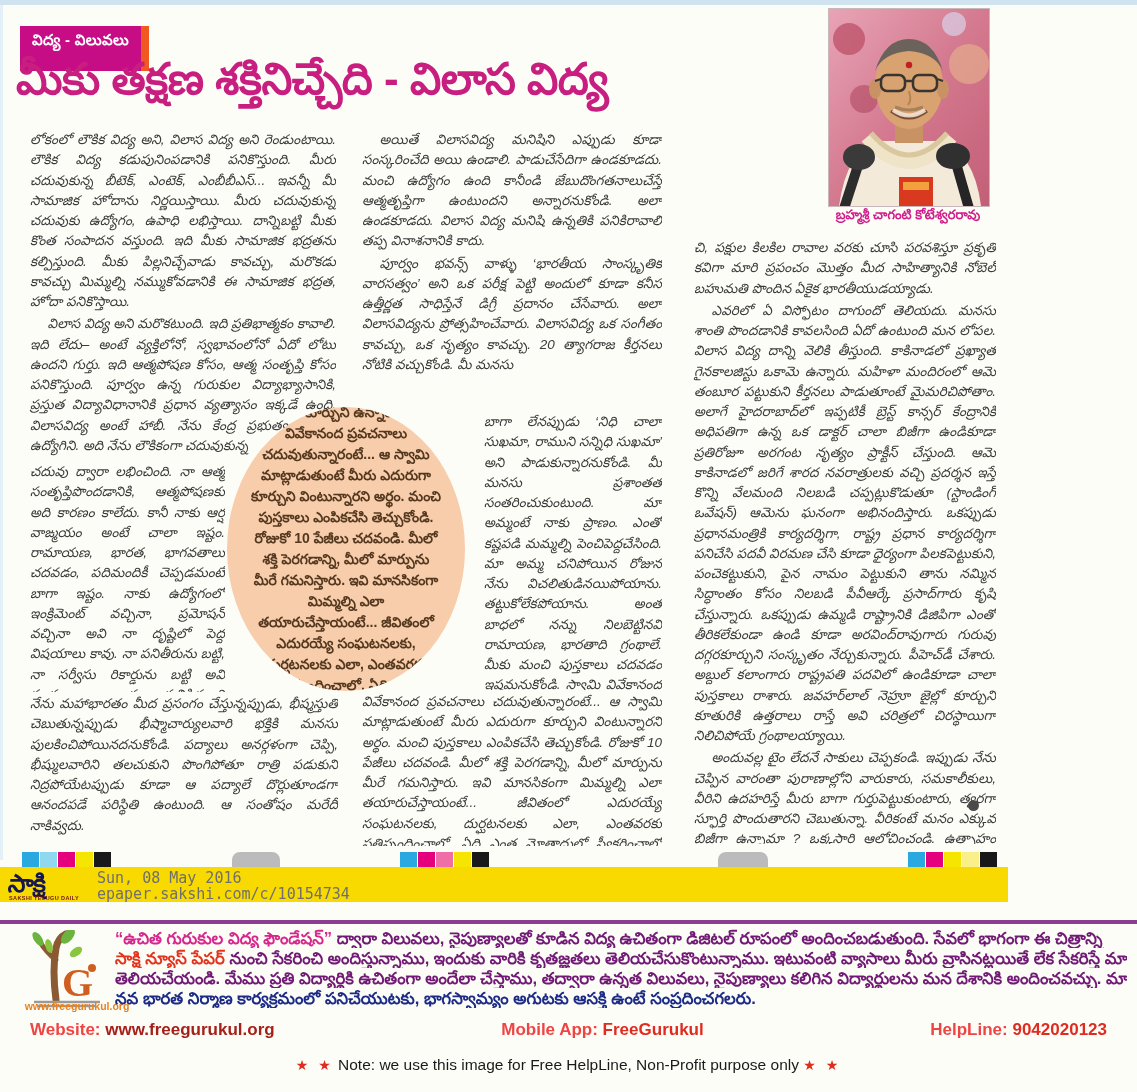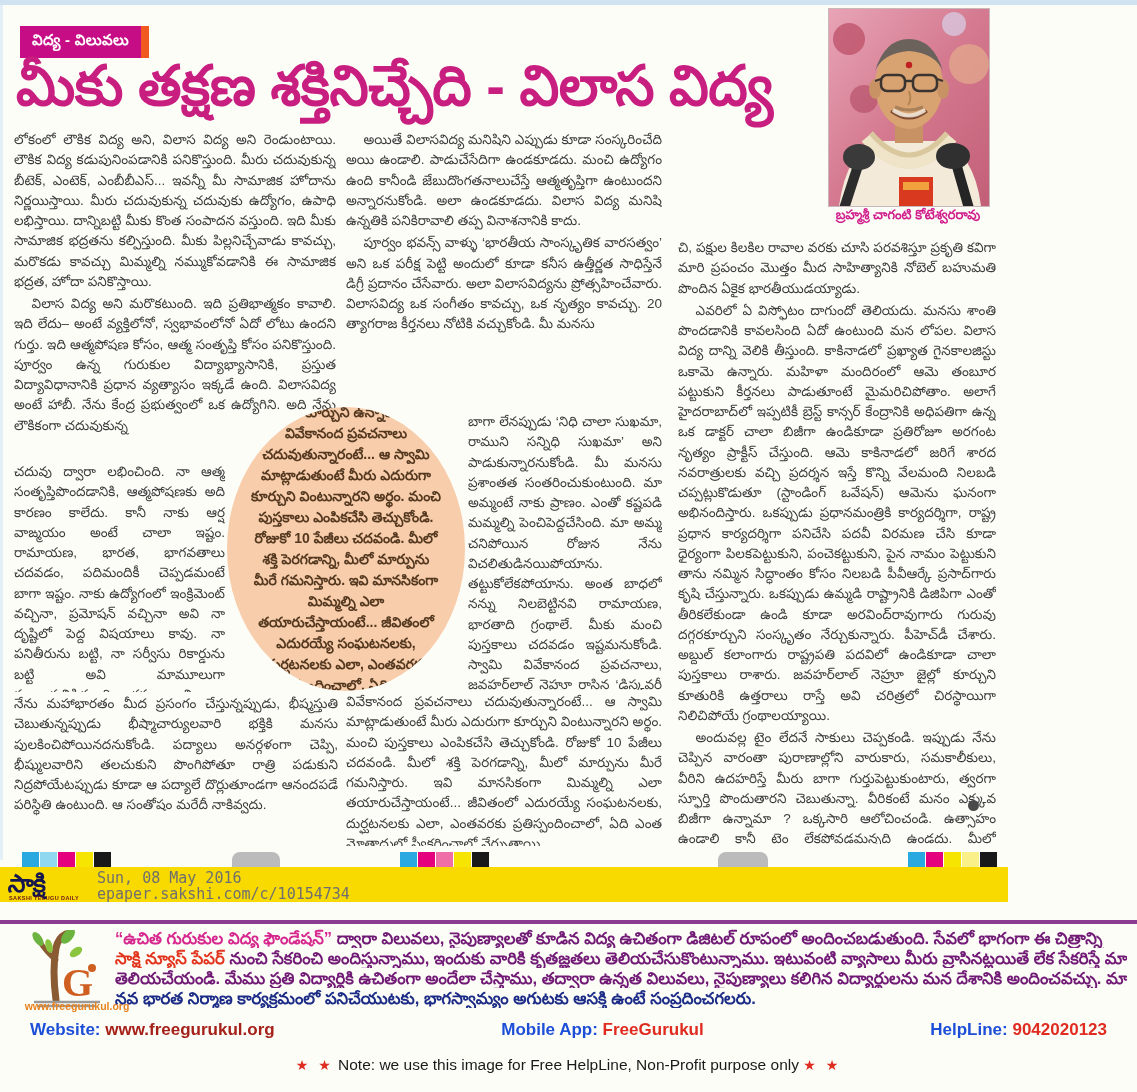--- a/index.html
+++ b/index.html
@@ -4,29 +4,29 @@
 <style>
   html,body{margin:0;padding:0;}
   body{font-family:"Liberation Sans",sans-serif;background:#e9e9e9;}
   #page{position:relative;width:1137px;height:1092px;background:#fdfdf8;overflow:hidden;margin:0 auto;}
   .abs{position:absolute;}
   
   .edge-top{left:0;top:0;width:1137px;height:5px;background:#cfe4f0;}
   .edge-left{left:0;top:5px;width:3px;height:855px;background:#e3f0f7;}
   
   .tag{left:20px;top:26px;background:#c60d86;color:#fff;font-size:15px;font-weight:bold;
-       padding:5px 12px 6px 12px;border-right:8px solid #f0591f;letter-spacing:.3px;}
-  .headline{left:16px;top:54px;width:790px;font-size:56px;font-weight:800;color:#c81e80;
+       padding:5px 12px 19px 12px;border-right:8px solid #f0591f;letter-spacing:.3px;}
+  .headline{left:16px;top:54px;width:790px;font-size:44px;font-weight:800;color:#c81e80;
             letter-spacing:-.5px;line-height:1.15;}
   
   .photo{left:828px;top:8px;width:160px;height:197px;border:1px solid #c8b8bb;overflow:hidden;background:#d98a9b;}
   .caption{left:820px;top:207px;width:176px;text-align:center;color:#d01f8c;font-size:13px;font-weight:bold;}
   
   .btxt{font-size:13.5px;line-height:1.5;color:#3b3b3b;text-align:justify;overflow:hidden;}
-  .btxt p{margin:0 0 2px 0;text-indent:1.3em;}
+  .btxt p{margin:0 0 2px 16px;text-indent:1.3em;font-style:italic;}
   .btxt p.noind{text-indent:0;}
   .blkA{left:14px;top:130px;width:322px;height:331px;}
   .blkB{left:14px;top:462px;width:211px;height:230px;}
   .blkC{left:14px;top:694px;width:324px;height:150px;}
   .blkD{left:346px;top:130px;width:316px;height:280px;}
   .blkE{left:468px;top:412px;width:194px;height:278px;}
   .blkF{left:346px;top:692px;width:316px;height:154px;}
   .blkG{left:666px;top:128px;width:176px;height:108px;}
   .blkH{left:678px;top:238px;width:318px;height:606px;}
   .pullquote{left:227px;top:407px;width:238px;height:284px;border-radius:50%;background:#f8cdab;
@@ -49,21 +49,21 @@
   .fg-url{left:2px;top:1000px;width:150px;font-size:10.5px;font-weight:bold;color:#e8821e;text-align:center;}
   .promo{left:115px;top:928px;width:1012px;font-size:16.5px;font-weight:600;line-height:20px;text-align:justify;overflow:hidden;height:84px;}
   .promo .ln{white-space:nowrap;overflow:hidden;}
   .c-org{color:#d6278e;margin-top:44px;}
   .c-blue{color:#701a75;}
   .c-red{color:#e2341d;}
   .c-navy{color:#1c2c86;}
   
   .contacts{left:0;top:1020px;width:1137px;display:flex;justify-content:space-between;
             padding:0 30px;box-sizing:border-box;font-size:17px;font-weight:bold;}
-  .lab{color:#1d4ed8;text-align:center;}
+  .lab{color:#ef4444;text-align:center;}
   .val{color:#a52019;}
   .val-bright{color:#e02b20;}
   .noteline{left:0;top:1056px;width:1137px;text-align:center;font-size:15.5px;color:#1a1a1a;}
   .star{color:#e02b20;font-size:14px;letter-spacing:3px;}
 </style>
 </head>
 <body>
 
 <div id="page">
 

